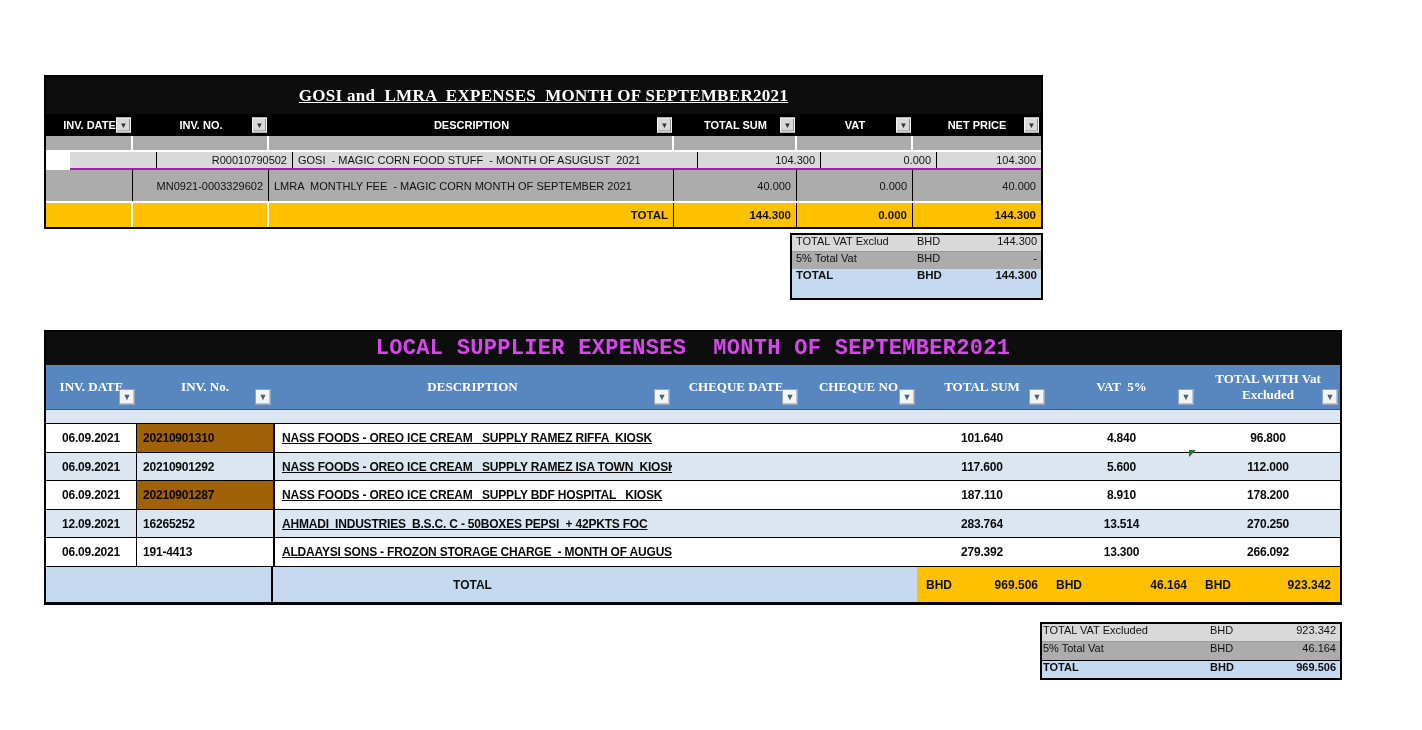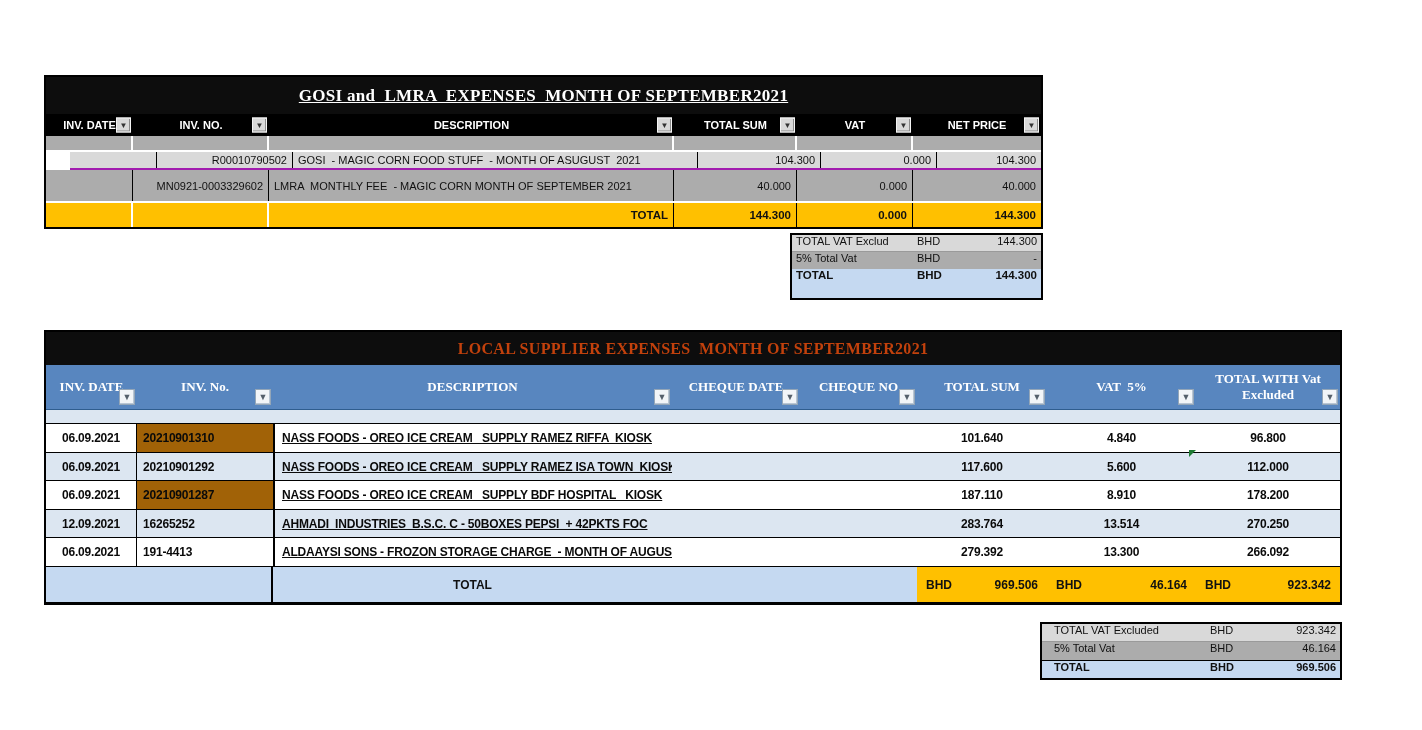--- a/index.html
+++ b/index.html
@@ -38,22 +38,22 @@
   .s-row { display:flex; font-size:11px; color:#111; white-space:pre; }
   .s1 .s-r1 { height:17px; background:#d9d9d9; border-bottom:1px solid #9a9a9a; }
   .s1 .s-r2 { height:17px; background:#acacac; }
   .s1 .s-r3 { height:29px; background:#c5d9f1; font-weight:bold; font-size:11.5px; }
   .s1 .s-label { width:125px; padding-left:4px; }
   .s1 .s-cur { width:60px; }
   .s1 .s-val { flex:1; text-align:right; padding-right:4px; }
 
   
   .t2 { position:absolute; left:44px; top:330px; width:1298px; border:2px solid #000; border-bottom-width:3px; background:#fff; }
-  .t2-title { height:33px; background:#0d0d0d; color:#c2410c; display:flex; align-items:center; justify-content:center;
-              font-family:Liberation Serif, serif; font-weight:bold; font-size:16px; white-space:pre; letter-spacing:.3px; }
+  .t2-title { height:33px; background:#0d0d0d; color:#d946ef; display:flex; align-items:center; justify-content:center;
+              font-family:Liberation Mono, monospace; font-weight:bold; font-size:22px; white-space:pre; letter-spacing:.3px; }
   .t2-header { display:flex; height:45px; background:#5886bf; border-bottom:1px solid #2f5d8f; }
   .t2-hcell { position:relative; display:flex; align-items:center; justify-content:center; text-align:center;
               color:#fff; font-family:"Liberation Serif", serif; font-weight:bold; font-size:13px; white-space:pre; line-height:1.25; }
   .t2 .d1{width:91px} .t2 .d2{width:136px} .t2 .d3{width:399px} .t2 .d4{width:128px}
   .t2 .d5{width:117px} .t2 .d6{width:130px} .t2 .d7{width:149px} .t2 .d8{flex:1}
   .fbtn2 { position:absolute; right:2px; bottom:4px; width:16px; height:16px;
            background:#f2f5f8; border:1px solid #94a6b8; box-shadow:inset -1px -1px 0 #b9c6d4;
            display:flex; align-items:center; justify-content:center; cursor:pointer; }
   .fbtn2 span { font-size:9px; color:#55606b; line-height:1; }
   .t2-spacer { height:14px; background:#dce6f1; border-bottom:1px solid #000; }
@@ -73,21 +73,21 @@
   .t2-total .tb-label { width:399px; text-align:center; font-weight:bold; font-size:12px; color:#111; }
   .t2-total .gold { background:#ffc000; display:flex; align-items:center; justify-content:space-between;
                     padding:0 9px; font-weight:bold; font-size:12px; color:#111; }
   .t2-total .g6{width:130px} .t2-total .g7{width:149px} .t2-total .g8{flex:1}
 
   
   .s2 { position:absolute; left:1040px; top:622px; width:302px; border:2px solid #000; background:#fff; }
   .s2 .s-r1 { height:18px; background:#d9d9d9; border-bottom:1px solid #9a9a9a; }
   .s2 .s-r2 { height:18px; background:#acacac; }
   .s2 .s-r3 { height:18px; background:#c5d9f1; font-weight:bold; border-top:1px solid #000; }
-  .s2 .s-label { width:168px; padding-left:12px; }
+  .s2 .s-label { width:168px; padding-left:1px; }
   .s2 .s-cur { width:65px; }
   .s2 .s-val { flex:1; text-align:right; padding-right:4px; }
 
   
   .marker { position:absolute; left:1189px; top:450px; width:0; height:0;
             border-top:7px solid #1e7b34; border-right:7px solid transparent; }
 </style>
 </head>
 <body>
 

